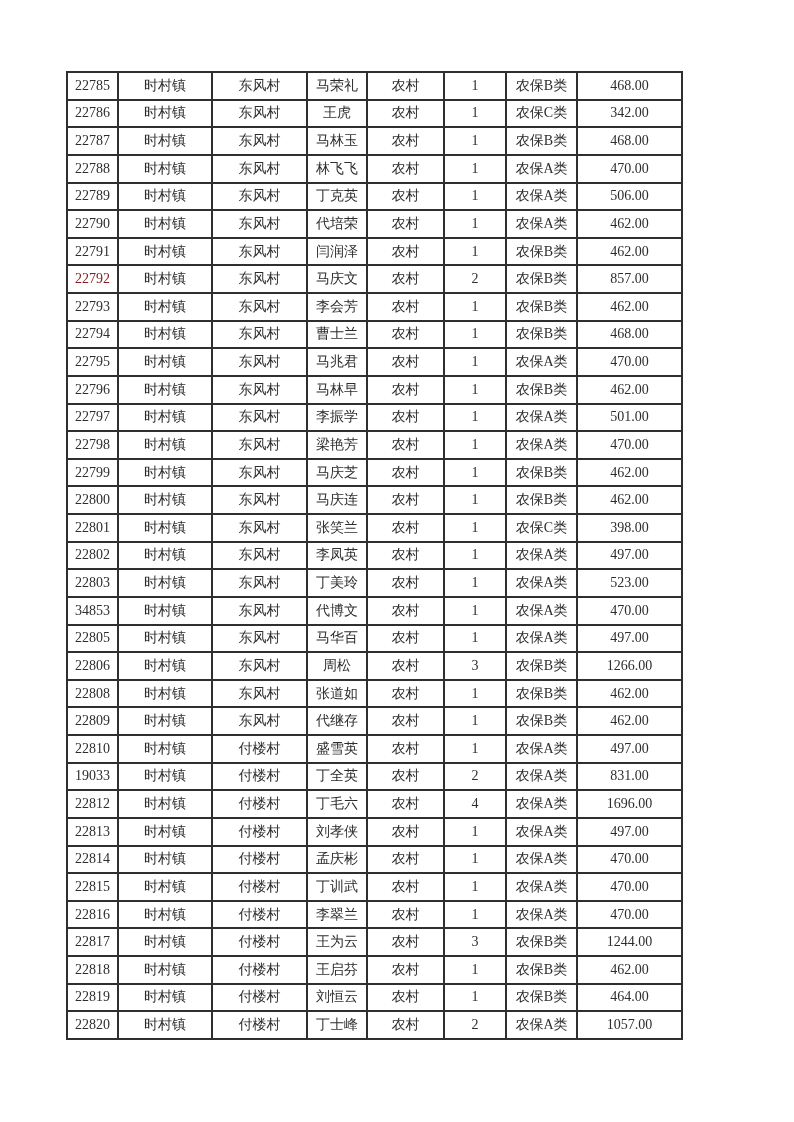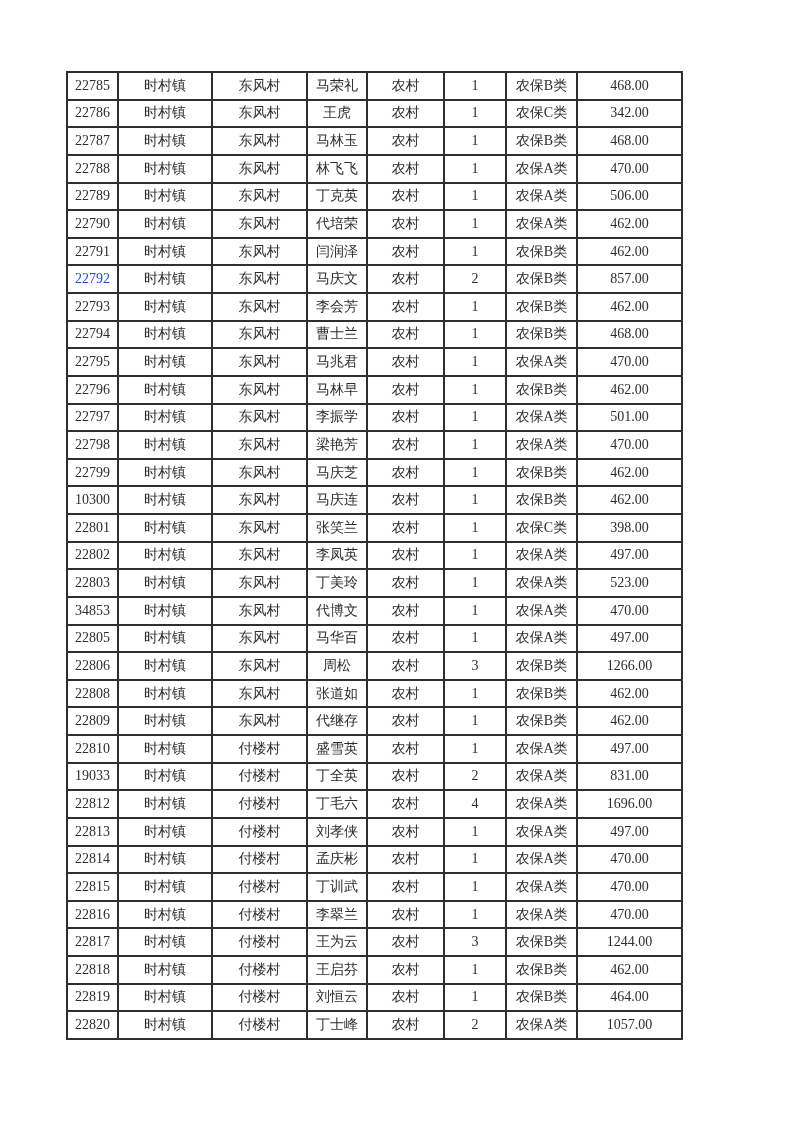--- a/index.html
+++ b/index.html
@@ -122,21 +122,21 @@
           <td style="border-color: rgb(47, 47, 47); color: rgb(45, 45, 45);">22791</td>
           <td style="border-color: rgb(47, 47, 47); color: rgb(45, 45, 45);">时村镇</td>
           <td style="border-color: rgb(47, 47, 47); color: rgb(45, 45, 45);">东风村</td>
           <td style="border-color: rgb(47, 47, 47); color: rgb(45, 45, 45);">闫润泽</td>
           <td style="border-color: rgb(47, 47, 47); color: rgb(45, 45, 45);">农村</td>
           <td style="border-color: rgb(47, 47, 47); color: rgb(45, 45, 45);">1</td>
           <td style="border-color: rgb(47, 47, 47); color: rgb(45, 45, 45);">农保B类</td>
           <td style="border-color: rgb(47, 47, 47); color: rgb(45, 45, 45);">462.00</td>
         </tr>
         <tr>
-          <td style="border-color: rgb(47, 47, 47); color: #1d4ed8; margin-left: 12px;">22792</td>
+          <td style="border-color: rgb(47, 47, 47); color: #7f1d1d; margin-left: 12px;">22792</td>
           <td style="border-color: rgb(47, 47, 47); color: rgb(45, 45, 45);">时村镇</td>
           <td style="border-color: rgb(47, 47, 47); color: rgb(45, 45, 45);">东风村</td>
           <td style="border-color: rgb(47, 47, 47); color: rgb(45, 45, 45);">马庆文</td>
           <td style="border-color: rgb(47, 47, 47); color: rgb(45, 45, 45);">农村</td>
           <td style="border-color: rgb(47, 47, 47); color: rgb(45, 45, 45);">2</td>
           <td style="border-color: rgb(47, 47, 47); color: rgb(45, 45, 45);">农保B类</td>
           <td style="border-color: rgb(47, 47, 47); color: rgb(45, 45, 45);">857.00</td>
         </tr>
         <tr>
           <td style="border-color: rgb(47, 47, 47); color: rgb(45, 45, 45);">22793</td>
@@ -202,21 +202,21 @@
           <td style="border-color: rgb(47, 47, 47); color: rgb(45, 45, 45);">22799</td>
           <td style="border-color: rgb(47, 47, 47); color: rgb(45, 45, 45);">时村镇</td>
           <td style="border-color: rgb(47, 47, 47); color: rgb(45, 45, 45);">东风村</td>
           <td style="border-color: rgb(47, 47, 47); color: rgb(45, 45, 45);">马庆芝</td>
           <td style="border-color: rgb(47, 47, 47); color: rgb(45, 45, 45);">农村</td>
           <td style="border-color: rgb(47, 47, 47); color: rgb(45, 45, 45);">1</td>
           <td style="border-color: rgb(47, 47, 47); color: rgb(45, 45, 45);">农保B类</td>
           <td style="border-color: rgb(47, 47, 47); color: rgb(45, 45, 45);">462.00</td>
         </tr>
         <tr>
-          <td style="border-color: rgb(47, 47, 47); color: rgb(45, 45, 45);">10300</td>
+          <td style="border-color: rgb(47, 47, 47); color: rgb(45, 45, 45);">22800</td>
           <td style="border-color: rgb(47, 47, 47); color: rgb(45, 45, 45);">时村镇</td>
           <td style="border-color: rgb(47, 47, 47); color: rgb(45, 45, 45);">东风村</td>
           <td style="border-color: rgb(47, 47, 47); color: rgb(45, 45, 45);">马庆连</td>
           <td style="border-color: rgb(47, 47, 47); color: rgb(45, 45, 45);">农村</td>
           <td style="border-color: rgb(47, 47, 47); color: rgb(45, 45, 45);">1</td>
           <td style="border-color: rgb(47, 47, 47); color: rgb(45, 45, 45);">农保B类</td>
           <td style="border-color: rgb(47, 47, 47); color: rgb(45, 45, 45);">462.00</td>
         </tr>
         <tr>
           <td style="border-color: rgb(47, 47, 47); color: rgb(45, 45, 45);">22801</td>

